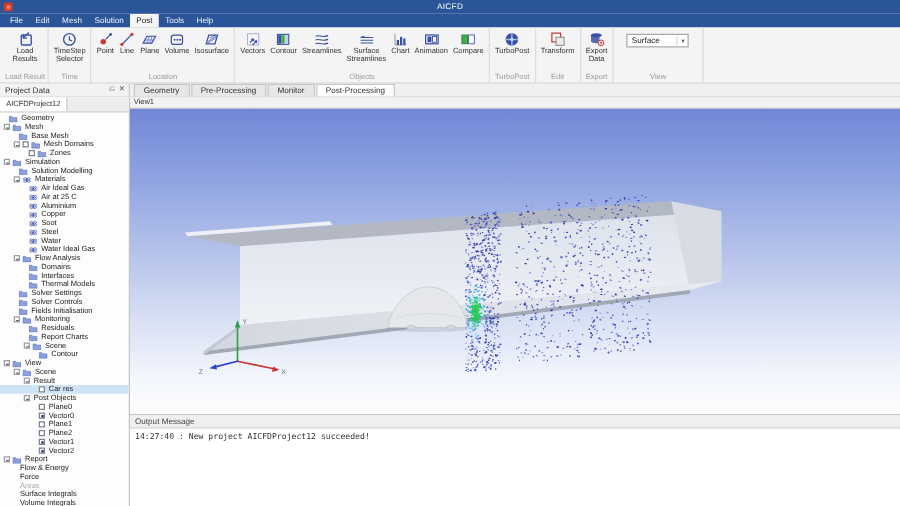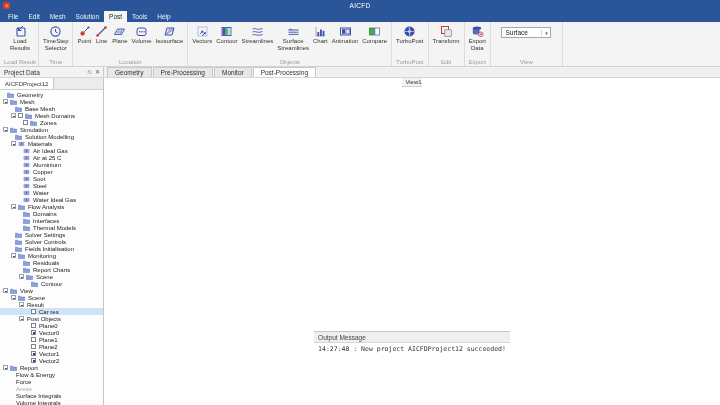--- a/index.html
+++ b/index.html
@@ -51,21 +51,21 @@
   .trow.selected { background:#cfe3f6; }
   .trow.disabled .tlabel { color:#a9a9a9; }
   .tlabel { padding-left:1px; }
   .expander { width:5px; height:5px; border:1px solid #9aa0a8; background:#fff; margin-right:2px; flex:none; position:relative; }
   .expander::after { content:""; position:absolute; left:0.5px; top:1.5px; width:2.5px; height:0.8px; background:#555; }
   .exp-spacer { width:4px; flex:none; }
   .cbox { width:5px; height:5px; border:1px solid #7e848e; background:#fff; margin-right:2px; flex:none; position:relative; }
   .cbox.checked::after { content:""; position:absolute; left:0.6px; top:0.6px; width:2.6px; height:2.6px; background:#2c3e8f; }
   .ticon { margin-right:2px; flex:none; display:flex; }
 
-  .right { flex:1; display:flex; flex-direction:column; min-width:0;align-items:center; }
+  .right { flex:1; display:flex; flex-direction:column; min-width:0; }
   .vp-title { height:9px; background:#f2f2f2; border-bottom:1px solid #cfcfcf; font-size:6px; color:#333;
               display:flex; align-items:center; padding-left:3px; }
   .viewport { flex:1; position:relative;
       background:linear-gradient(180deg,#6f87d6 0%,#8ea2e1 22%,#b3c1ea 46%,#d9e1f4 70%,#f3f6fc 88%,#ffffff 100%); }
   .viewport svg.scene { position:absolute; inset:0; width:100%; height:100%; }
 
   .output { height:74px; display:flex; flex-direction:column; border-top:1px solid #c6c6c6; }
   .output-header { height:11px; background:#efefef; border-bottom:1px solid #d6d6d6; display:flex; align-items:center;
                    padding-left:4px; font-size:6.5px; color:#444; }
   .output-body { flex:1; background:#fff; padding:2px 4px; font-family:"DejaVu Sans Mono",monospace; font-size:6.5px; color:#333; }

